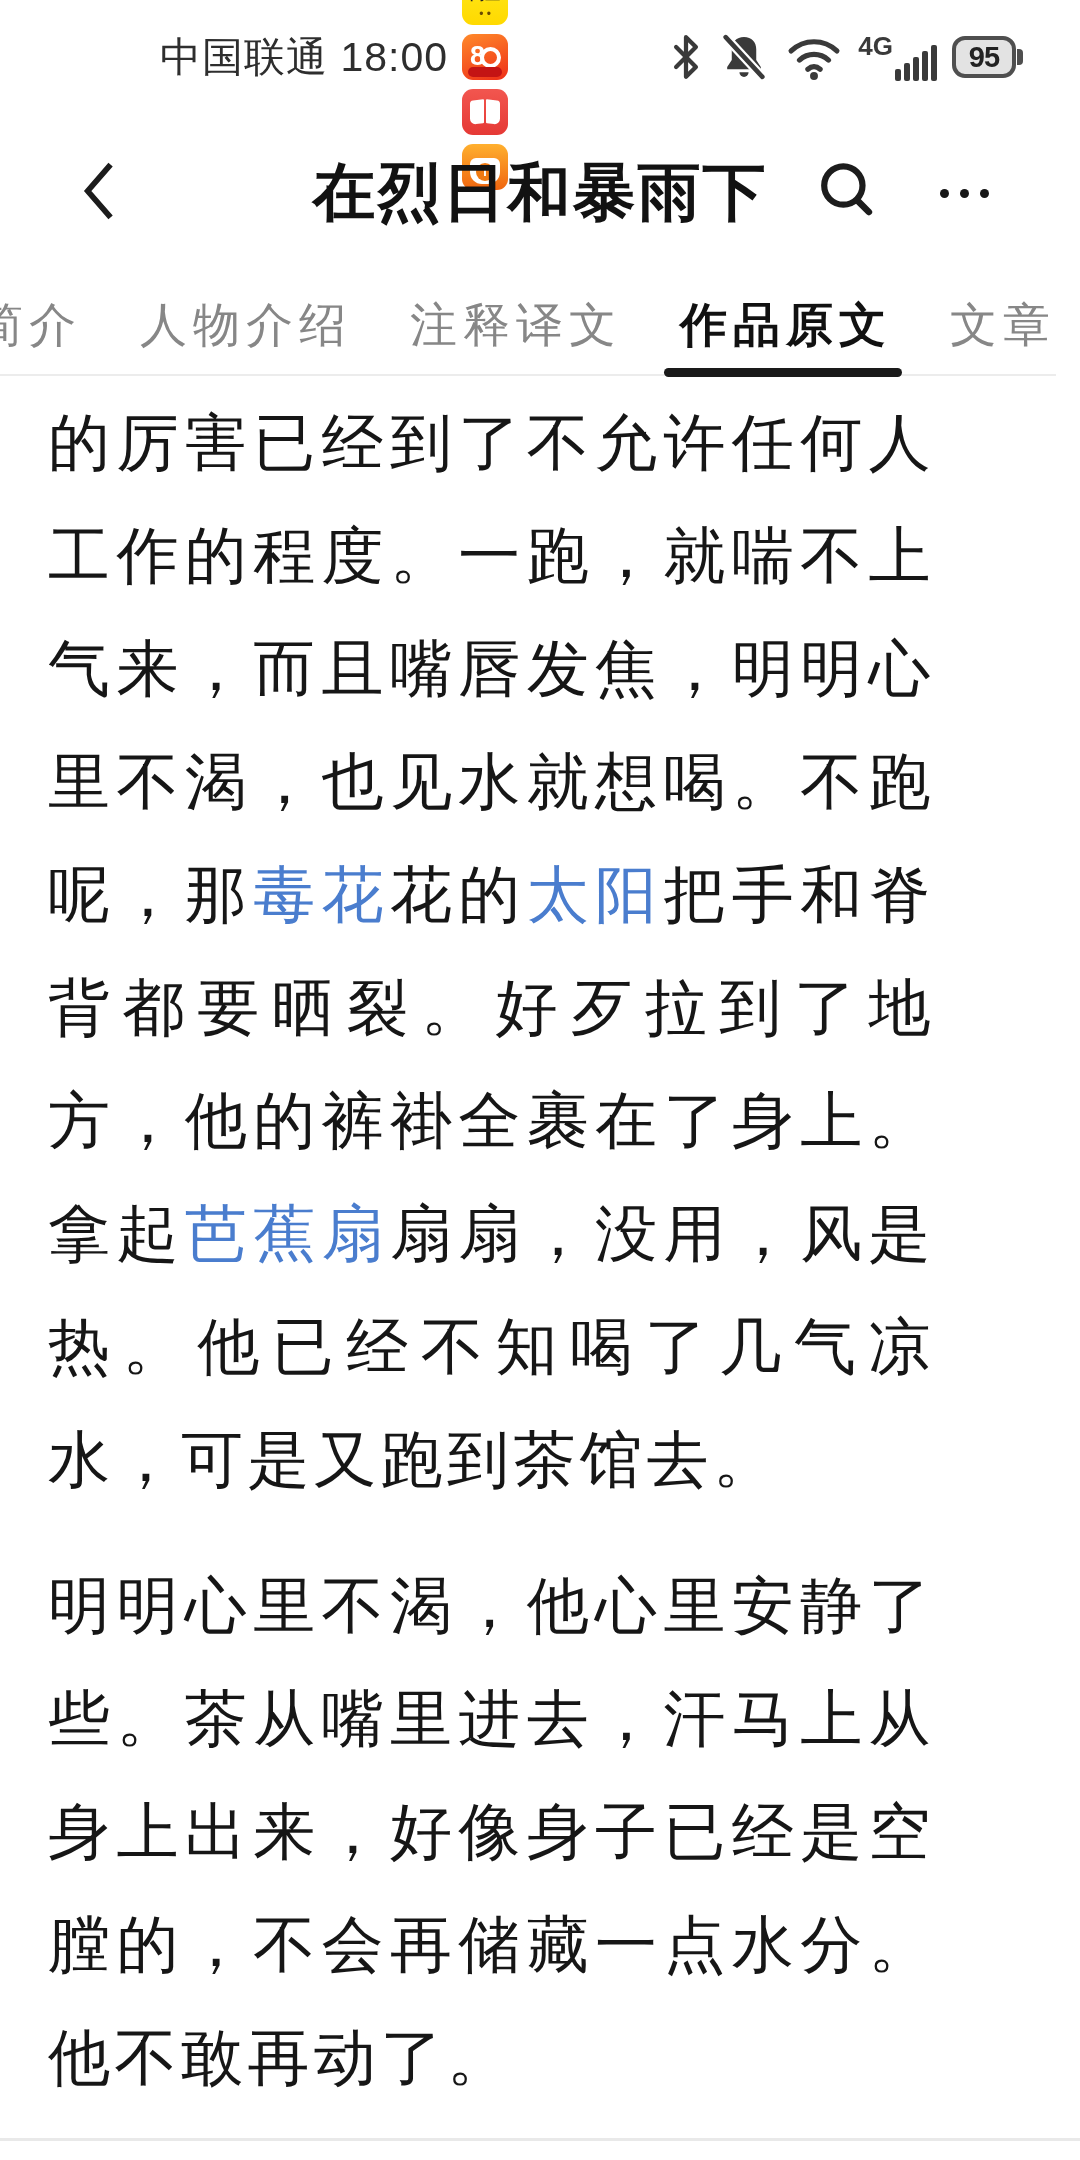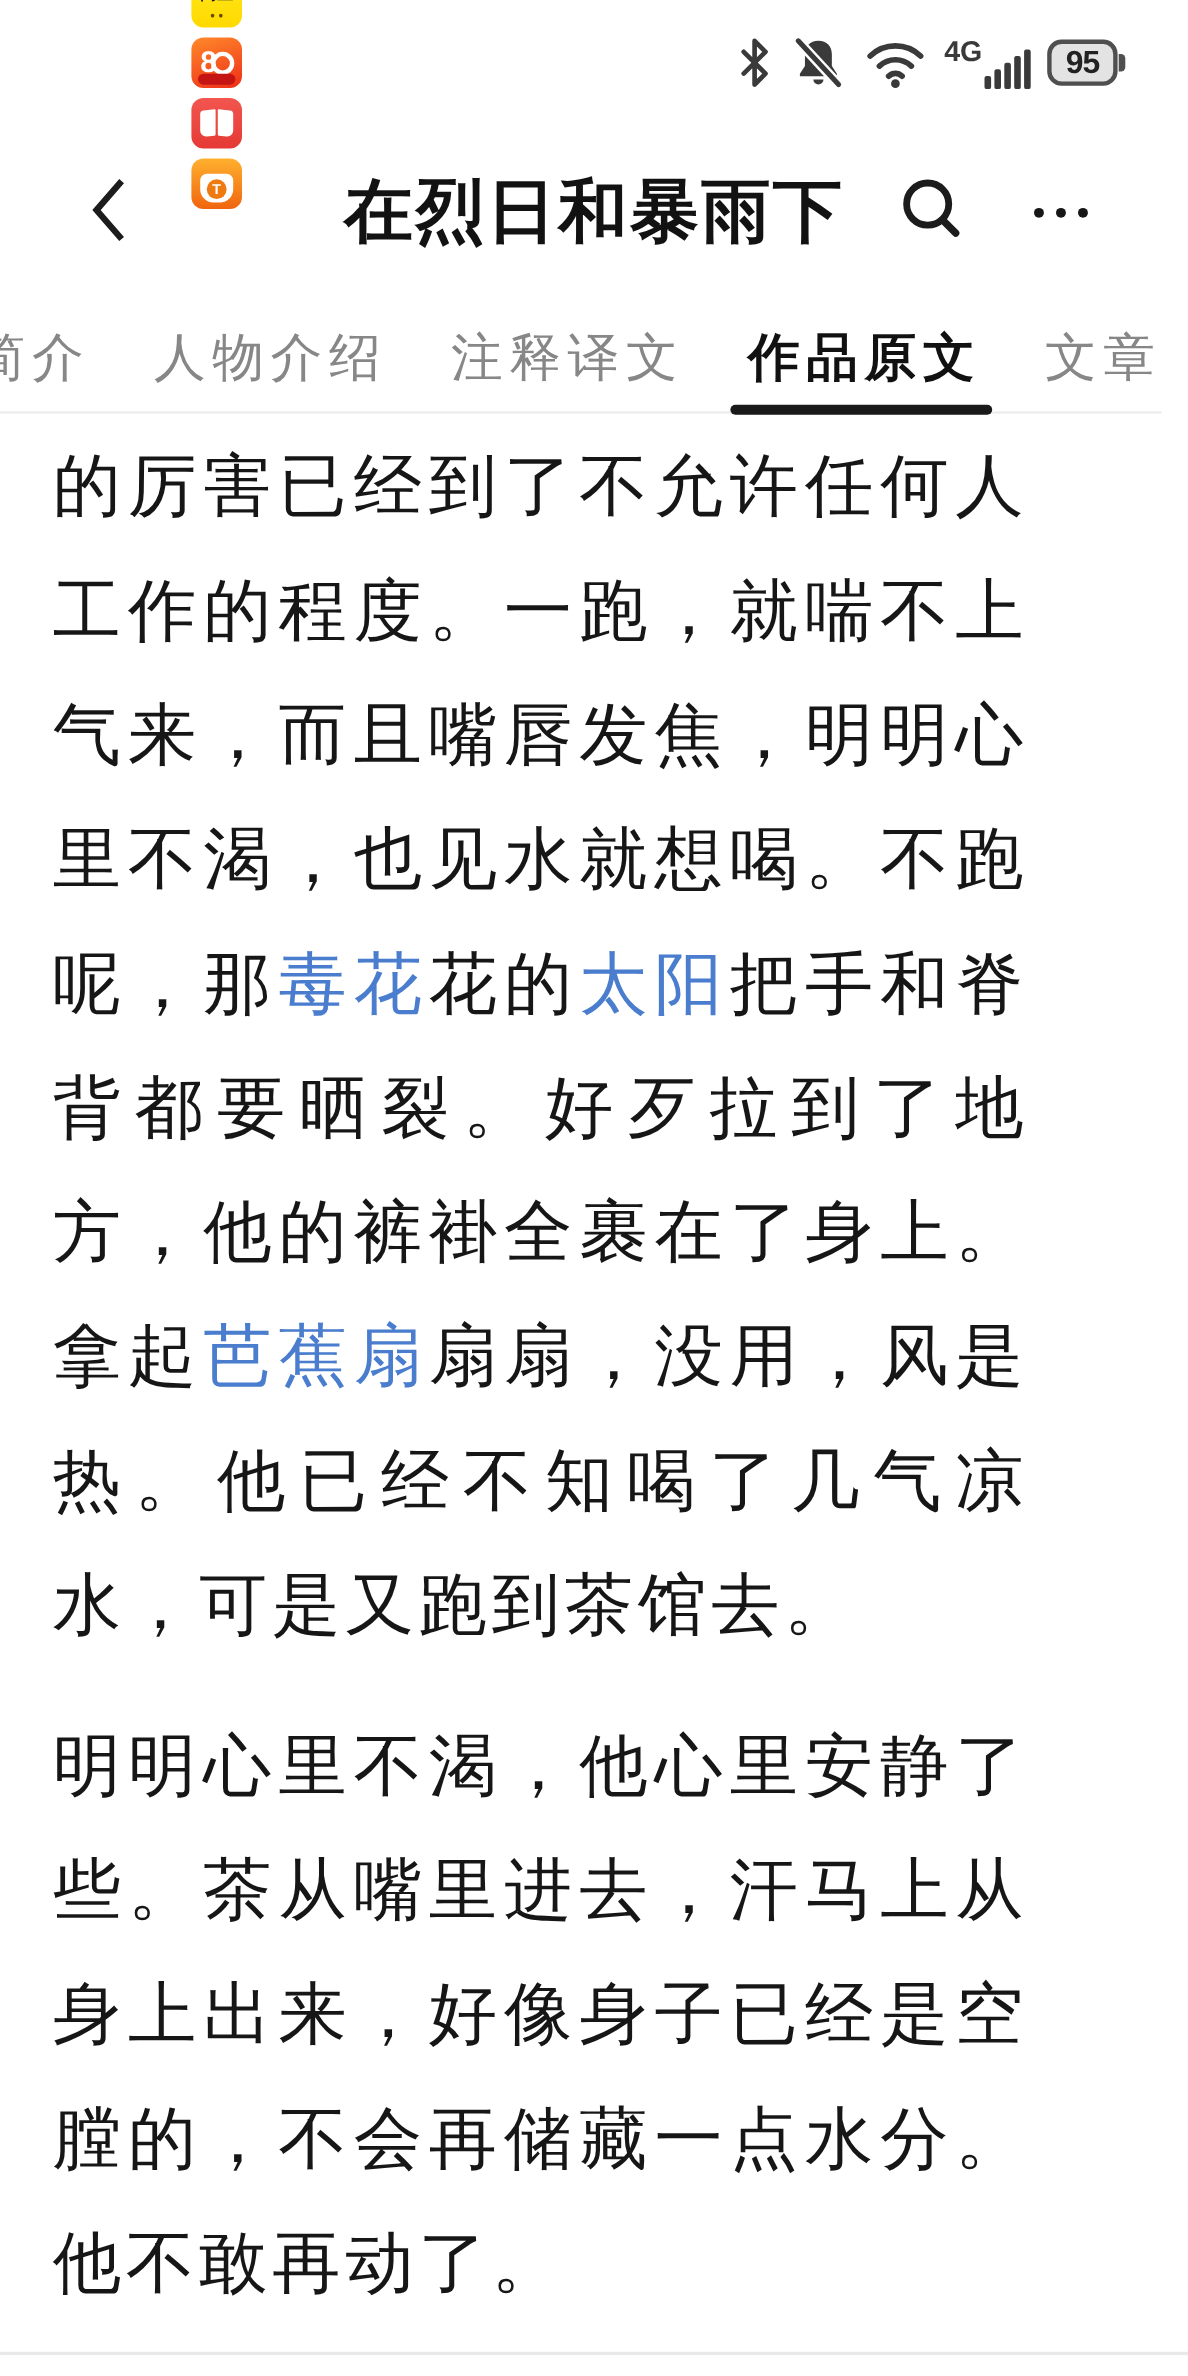--- a/index.html
+++ b/index.html
@@ -80,20 +80,21 @@
   .article .link { color:#4a7dce; }
 
   .bottom-divider { position:absolute; top:2138px; left:0; width:1080px; height:3px; background:#e9e9e9; }
 </style>
 </head>
 <body>
 
 <div class="screen">
 
   <div class="statusbar">
+    <span class="carrier-time">中国联通 18:00</span>
     <div class="notif-icons">
       <div class="appicon app-cloud"></div>
       <div class="appicon app-xianyu">
         <span class="xianyu-label">闲鱼</span>
       </div>
       <div class="appicon app-kuaishou">
         <span class="ks-eight">8</span>
       </div>
       <div class="appicon app-reader"></div>
       <div class="appicon app-pouch"></div>

